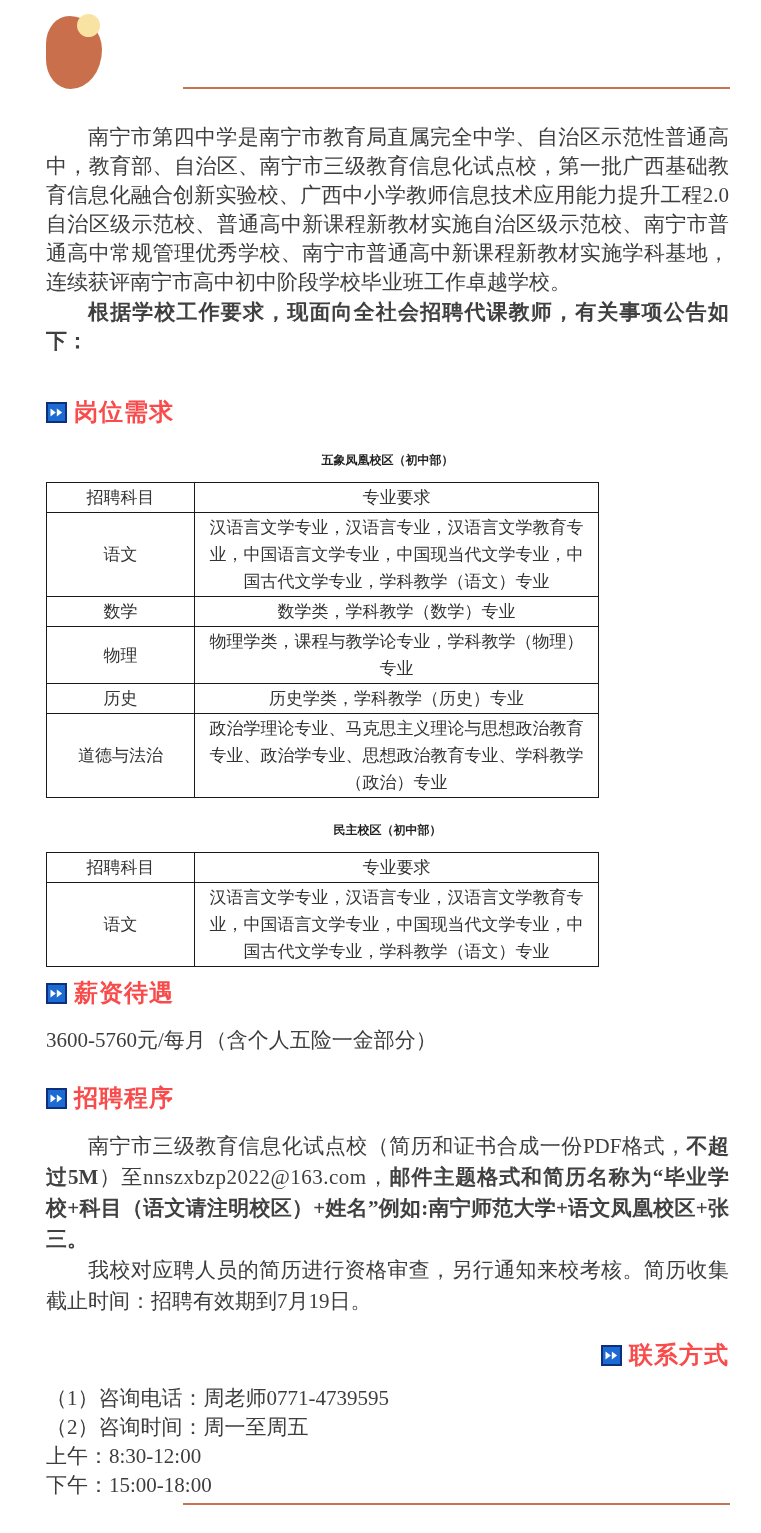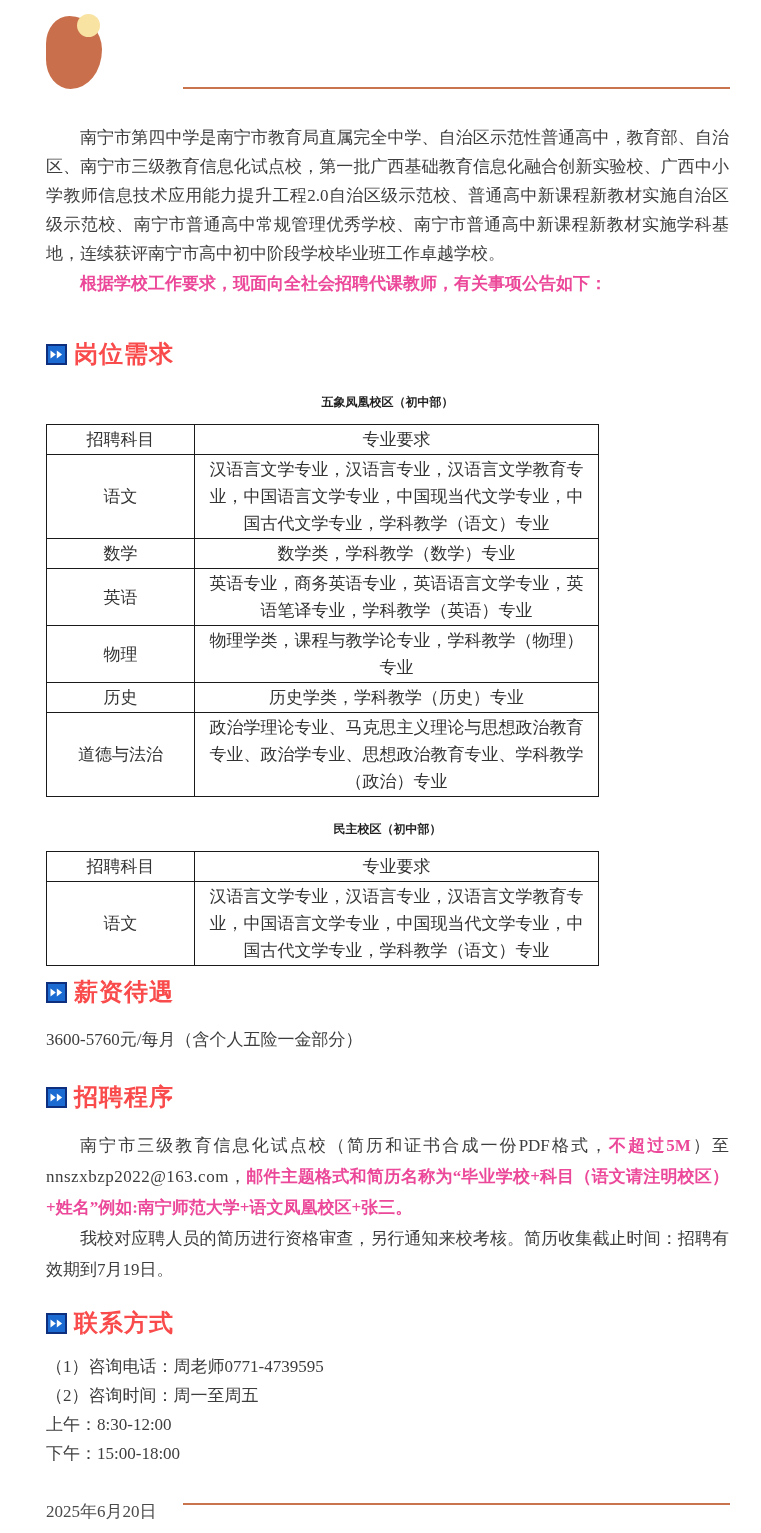--- a/index.html
+++ b/index.html
@@ -25,38 +25,38 @@
     width: 23px; height: 23px;
     background: #F8E3A2;
     border-radius: 50%;
   }
   .rule { position: absolute; left: 183px; width: 547px; height: 2px; background: #C9744D; }
   .rule-top { top: 87px; }
   .rule-bottom { position: absolute; left: 183px; top: 1503px; width: 547px; height: 2px; background: #C9744D; }
 
   
   .para {
-    font-size: 17px; line-height: 29px;
+    font-size: 21px; line-height: 29px;
     text-align: justify;
   }
   .indent { text-indent: 2em; }
-  .para-bold { font-weight: bold; color: #ec4899; }
+  .para-bold { font-weight: bold; color: #404040; }
   .intro-p1 { margin-top: 27px; }
   .intro-p2 { margin-top: 1px; }
 
   
   .sec-head { display: flex; align-items: center; gap: 7px; }
   .ff-icon { width: 21px; height: 21px; display: inline-block; flex: 0 0 auto; }
   .sec-title {
     color: #F94B4B; font-weight: bold; font-size: 24px; letter-spacing: 1px;
   }
   .sh-positions { margin-top: 40px; }
   .sh-salary   { margin-top: 10px; }
   .sh-procedure{ margin-top: 27px; }
-  .sh-contact  { margin-top: 22px; }
+  .sh-contact  { margin-top: 22px; justify-content: flex-end; }
 
   
   .table-title {
     text-align: center; font-weight: bold; font-size: 12px; color: #1f1f1f;
     margin-top: 24px; margin-bottom: 13px;
   }
   table.jobs {
     width: 553px; border-collapse: collapse; table-layout: fixed;
     font-size: 17px; color: #333;
   }
@@ -123,24 +123,20 @@
       <tbody>
           <tr>
             <td>语文</td>
             <td>汉语言文学专业，汉语言专业，汉语言文学教育专业，中国语言文学专业，中国现当代文学专业，中国古代文学专业，学科教学（语文）专业</td>
           </tr>
           <tr>
             <td>数学</td>
             <td>数学类，学科教学（数学）专业</td>
           </tr>
           <tr>
-            <td>英语</td>
-            <td>英语专业，商务英语专业，英语语言文学专业，英语笔译专业，学科教学（英语）专业</td>
-          </tr>
-          <tr>
             <td>物理</td>
             <td>物理学类，课程与教学论专业，学科教学（物理）专业</td>
           </tr>
           <tr>
             <td>历史</td>
             <td>历史学类，学科教学（历史）专业</td>
           </tr>
           <tr>
             <td>道德与法治</td>
             <td>政治学理论专业、马克思主义理论与思想政治教育专业、政治学专业、思想政治教育专业、学科教学（政治）专业</td>

